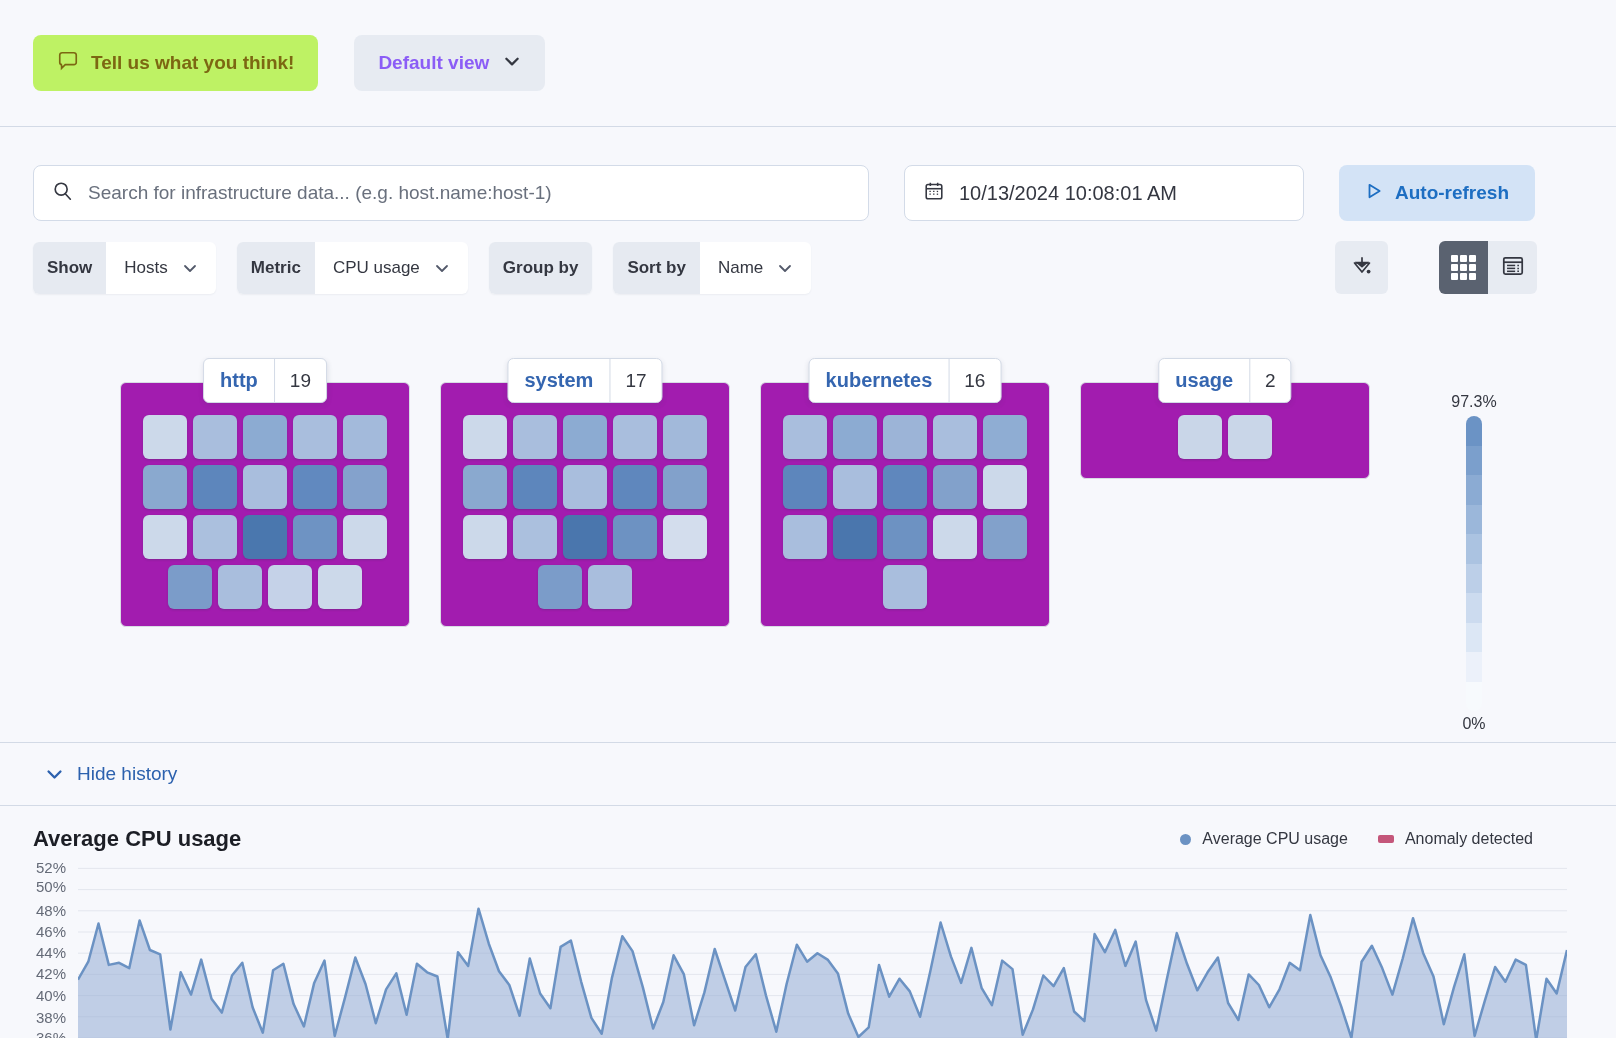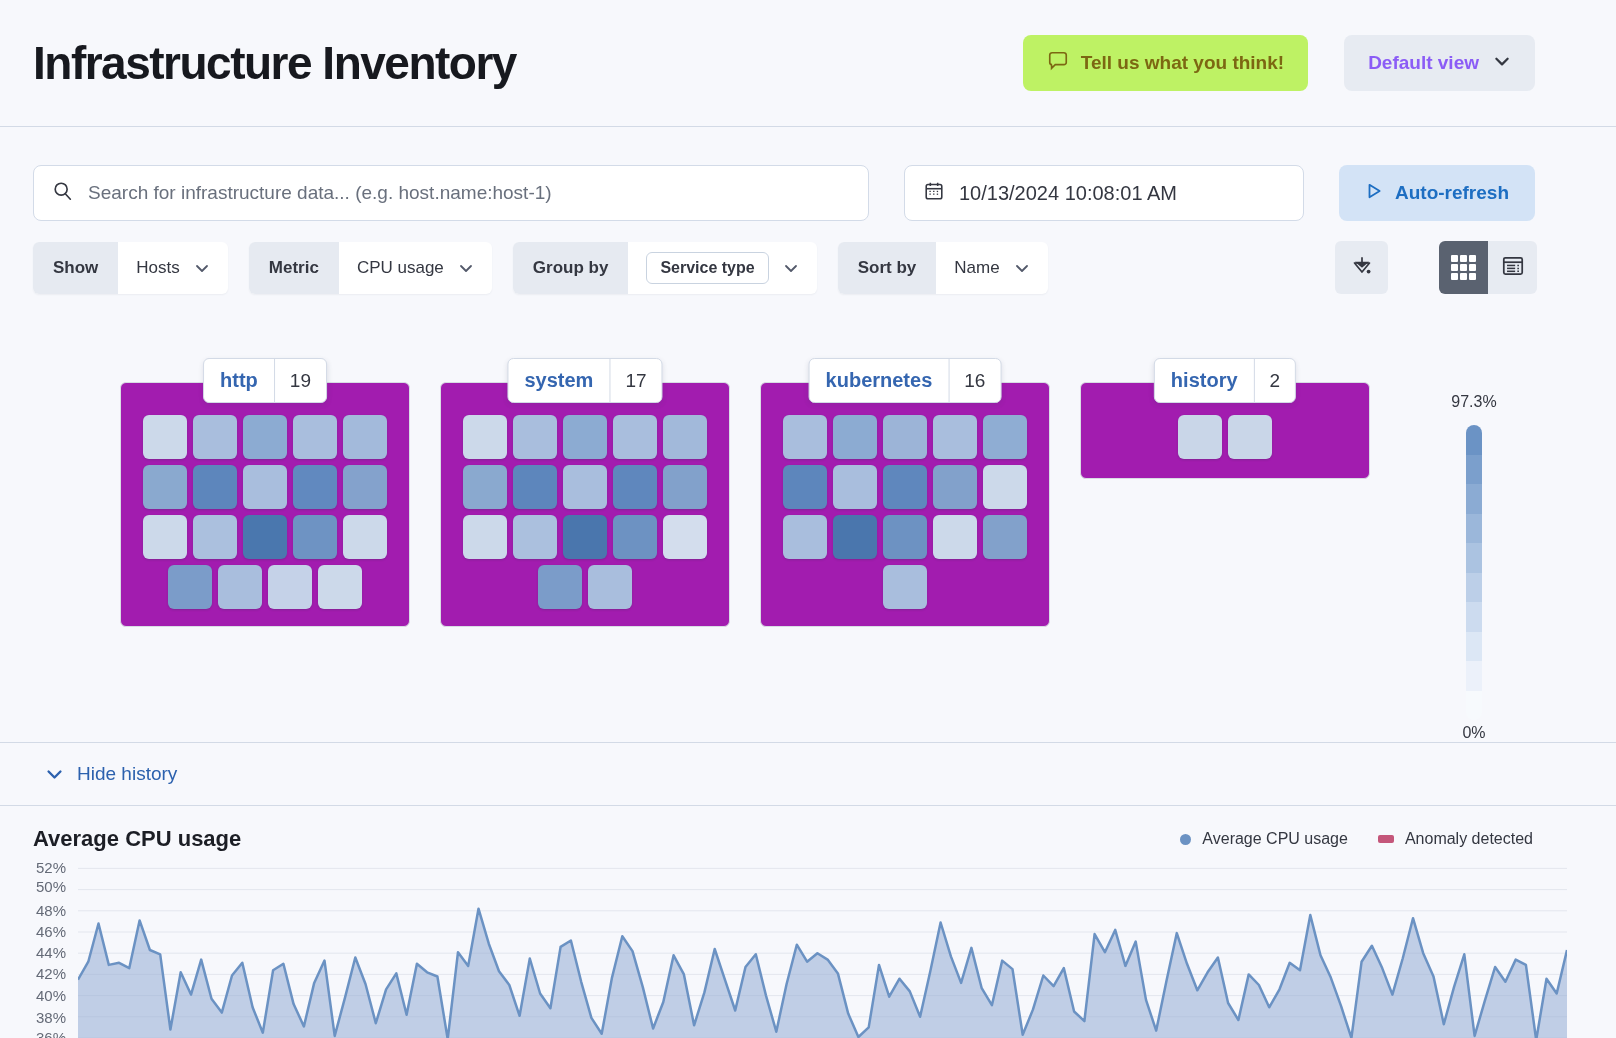--- a/index.html
+++ b/index.html
@@ -18,21 +18,21 @@
   .toolbar { display:flex; gap:35px; padding:38px 81px 0 33px; }
   .search-box { flex:1; height:56px; background:#fff; border:1px solid #d3dbe8; border-radius:8px; display:flex; align-items:center; padding:0 18px; gap:14px; }
   .search-box input { border:none; outline:none; flex:1; font-size:19px; color:#343741; font-family:"Liberation Sans", sans-serif; background:transparent; }
   .search-box input::placeholder { color:#69707d; }
   .date-box { width:400px; height:56px; background:#fff; border:1px solid #d3dbe8; border-radius:8px; display:flex; align-items:center; padding:0 18px; gap:14px; font-size:20px; font-weight:500; color:#343741; cursor:pointer; }
   .refresh-btn { width:196px; height:56px; background:#d3e3f6; border:none; border-radius:8px; display:flex; align-items:center; justify-content:center; gap:12px; font-size:19px; font-weight:700; color:#1d6ec2; cursor:pointer; }
 
   
   .filter-row { display:flex; align-items:center; gap:21px; padding:20px 79px 0 33px; }
   .filter-group { display:inline-flex; align-items:stretch; height:52px; border-radius:6px; overflow:hidden; background:#fff; box-shadow:0 1px 2px rgba(50,60,80,0.06); }
-  .fg-label { background:#e6eaf1; display:flex; align-items:center; padding:0 20px; font-size:17px; font-weight:700; color:#343741; }
+  .fg-label { background:#e6eaf1; display:flex; align-items:center; padding:0 14px; font-size:17px; font-weight:700; color:#343741; }
   .fg-value { display:flex; align-items:center; gap:14px; padding:0 18px; font-size:17px; color:#343741; cursor:pointer; }
   .fg-badge { border:1px solid #c9d3e0; border-radius:6px; padding:6px 13px; font-weight:700; font-size:16px; background:#fff; }
   .filter-spacer { flex:1; }
   .icon-btn { width:53px; height:53px; border-radius:6px; background:#e7ebf2; border:none; display:flex; align-items:center; justify-content:center; cursor:pointer; }
   .view-toggle { display:flex; height:53px; border-radius:6px; overflow:hidden; }
   .vt-seg { width:49px; display:flex; align-items:center; justify-content:center; cursor:pointer; }
   .vt-grid { background:#5a6270; }
   .vt-list { background:#e7ebf2; }
   .grid-glyph { display:grid; grid-template-columns:repeat(3,7px); grid-template-rows:repeat(3,7px); gap:2px; }
   .grid-glyph span { background:#fff; border-radius:1px; }
@@ -44,21 +44,21 @@
   .group.compact { height:97px; padding-top:32px; }
   .group-pill { position:absolute; top:-25px; left:50%; transform:translateX(-50%); background:#fff; border:1px solid #d3dae6; border-radius:6px; box-shadow:0 2px 5px rgba(50,60,80,0.12); display:flex; align-items:stretch; height:45px; cursor:pointer; }
   .group-name { display:flex; align-items:center; padding:0 16px; color:#3566b0; font-weight:700; font-size:20px; }
   .pill-sep { width:1px; background:#d3dae6; }
   .group-count { display:flex; align-items:center; padding:0 15px; font-size:19px; color:#343741; }
   .tile-row { display:flex; justify-content:center; gap:6px; margin-bottom:6px; }
   .tile-row:last-child { margin-bottom:0; }
   .tile { width:44px; height:44px; border-radius:6px; box-shadow:0 1px 2px rgba(40,50,70,0.25); cursor:pointer; }
 
   .scale-legend { position:absolute; top:11px; right:112px; width:60px; text-align:center; }
-  .scale-max { font-size:16px; color:#343741; margin-bottom:14px;text-align:center; }
+  .scale-max { font-size:16px; color:#343741; margin-bottom:5px;text-align:center; }
   .scale-bar { width:16px; margin:0 auto; border-radius:8px; overflow:hidden; }
   .scale-step { width:16px; height:29.5px; }
   .scale-min { font-size:16px; color:#343741; margin-top:4px; }
 
   
   .history-row { height:64px; border-top:1px solid #d3dae6; border-bottom:1px solid #d3dae6; display:flex; align-items:center; padding-left:45px; }
   .history-toggle { display:flex; align-items:center; gap:13px; color:#2c61ae; font-size:19px; font-weight:500; cursor:pointer; }
 
   
   .chart-section { position:relative; height:321px; }
@@ -70,21 +70,20 @@
   .legend-rect { width:16px; height:8px; border-radius:2px; }
   .chart-wrap { position:relative; margin-top:9px; height:245px; }
   .y-labels { position:absolute; left:0; top:0; width:66px; height:212px; }
   .y-label { position:absolute; right:0; width:66px; text-align:right; font-size:15px; color:#646a77; }
   .plot { position:absolute; left:78px; top:0; }
 </style>
 </head>
 <body>
 
 <div class="header">
-  <div class="page-title">Infrastructure Inventory</div>
   <div class="header-actions">
     <button class="btn btn-feedback">
       <span>
         <svg width="22" height="22" viewBox="0 0 24 24" fill="none" stroke="#7c6712" stroke-width="1.8">
           <path d="M3 5.5 A2.5 2.5 0 0 1 5.5 3 H18.5 A2.5 2.5 0 0 1 21 5.5 V13.5 A2.5 2.5 0 0 1 18.5 16 H9 L5 20 V16 H5.5 A2.5 2.5 0 0 1 3 13.5 Z"></path>
         </svg>
       </span>
       <span>Tell us what you think!</span>
     </button>
     <button class="btn btn-view">
@@ -151,26 +150,20 @@
     <span class="fg-label">Metric</span>
     <span class="fg-value">
       <span>CPU usage</span>
       <svg width="16" height="16" viewBox="0 0 16 16" fill="none" stroke="#53596a" stroke-width="1.8" stroke-linecap="round" stroke-linejoin="round">
           <polyline points="3,6 8,11 13,6"></polyline>
         </svg>
     </span>
   </div>
   <div class="filter-group">
     <span class="fg-label">Group by</span>
-    <span class="fg-value">
-      <span class="fg-badge">Service type</span>
-      <svg width="16" height="16" viewBox="0 0 16 16" fill="none" stroke="#53596a" stroke-width="1.8" stroke-linecap="round" stroke-linejoin="round">
-          <polyline points="3,6 8,11 13,6"></polyline>
-        </svg>
-    </span>
   </div>
   <div class="filter-group">
     <span class="fg-label">Sort by</span>
     <span class="fg-value">
       <span>Name</span>
       <svg width="16" height="16" viewBox="0 0 16 16" fill="none" stroke="#53596a" stroke-width="1.8" stroke-linecap="round" stroke-linejoin="round">
           <polyline points="3,6 8,11 13,6"></polyline>
         </svg>
     </span>
   </div>
@@ -312,21 +305,21 @@
           <div class="tile" style="background: rgb(109, 146, 194);"></div>
           <div class="tile" style="background: rgb(204, 217, 234);"></div>
           <div class="tile" style="background: rgb(130, 161, 203);"></div>
         </div>
         <div class="tile-row">
           <div class="tile" style="background: rgb(169, 190, 221);"></div>
         </div>
       </div>
       <div class="group compact">
         <div class="group-pill">
-          <span class="group-name">history</span>
+          <span class="group-name">usage</span>
           <span class="pill-sep"></span>
           <span class="group-count">2</span>
         </div>
         <div class="tile-row">
           <div class="tile" style="background: rgb(201, 214, 232);"></div>
           <div class="tile" style="background: rgb(201, 214, 232);"></div>
         </div>
       </div>
     </div>
   <div class="scale-legend">

